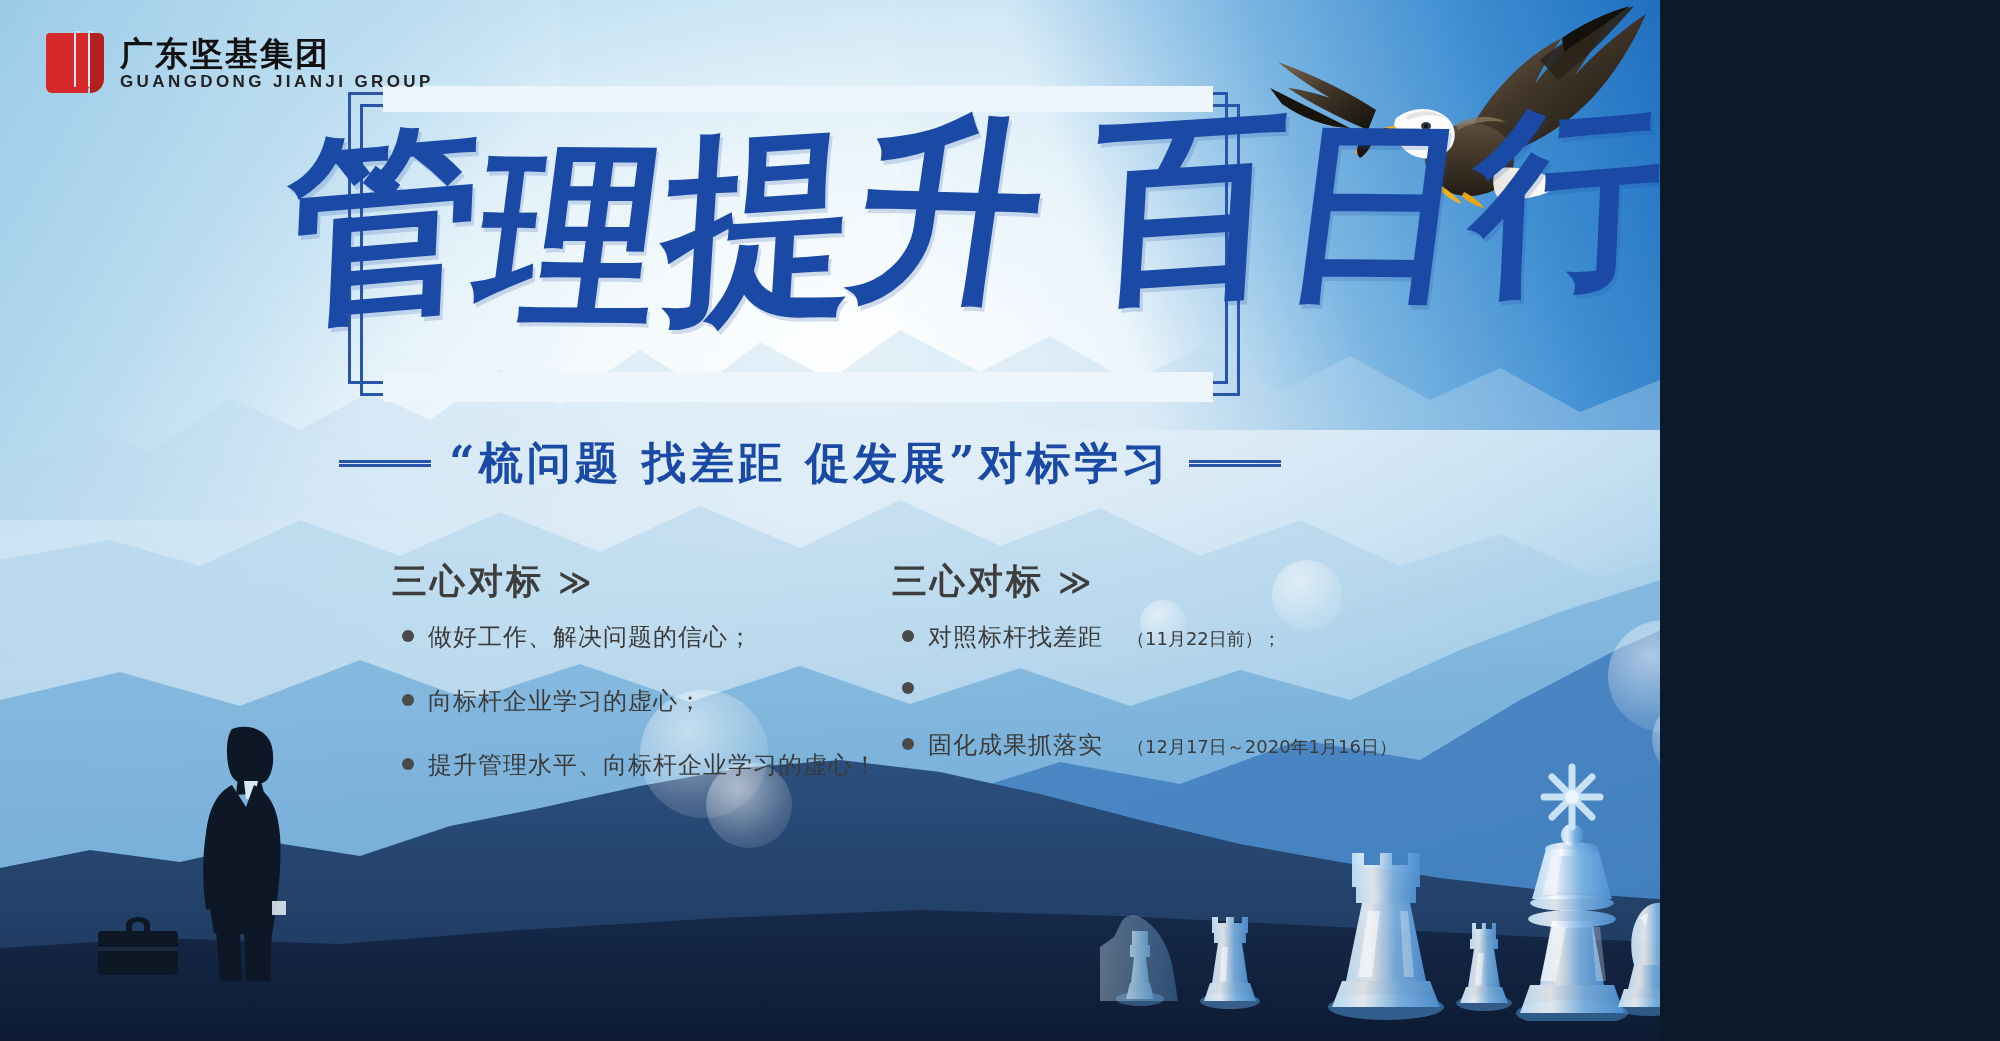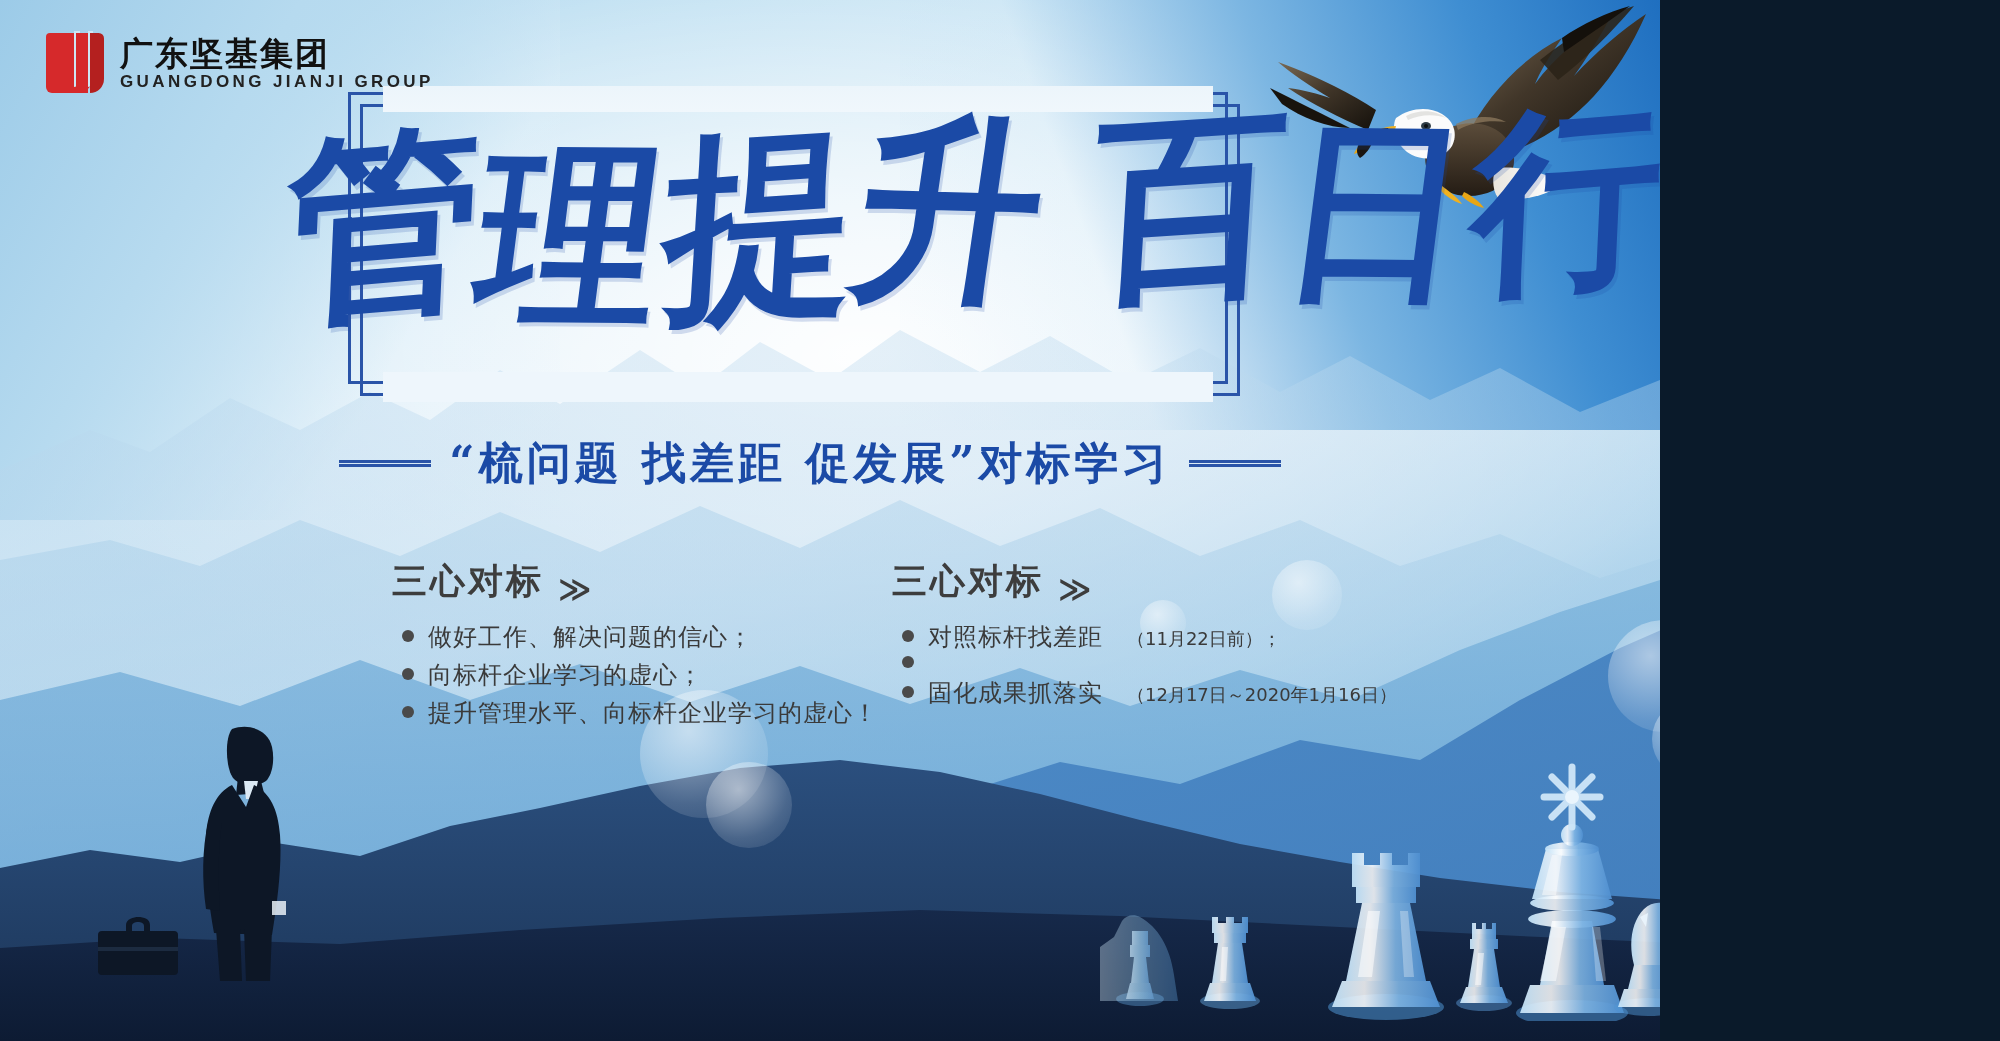--- a/index.html
+++ b/index.html
@@ -76,25 +76,25 @@
   #subtitle-row{position:absolute;left:300px;top:432px;width:1020px;height:62px;
                 display:flex;align-items:center;justify-content:center;gap:18px;}
   #subtitle{font-family:"DejaVu Serif","Liberation Serif",serif;font-size:44px;font-weight:700;
             color:#1b4aa6;letter-spacing:4px;white-space:nowrap;}
   .sub-rule{width:92px;height:0;border-top:3px solid #2a54a8;border-bottom:3px solid #2a54a8;height:7px;}
 
   
   .col{position:absolute;}
   #col-left{left:392px;top:558px;width:470px;}
   #col-right{left:892px;top:558px;width:520px;}
-  .col-head{display:flex;align-items:flex-end;gap:14px;margin-bottom:16px;}
+  .col-head{display:flex;align-items:center;gap:14px;margin-bottom:16px;}
   .col-head .ht{font-size:35px;font-weight:700;color:#3d3d3d;letter-spacing:3px;
                 font-family:"DejaVu Sans","Liberation Sans",sans-serif;}
   .col-head .chev{font-size:32px;color:#3d3d3d;font-weight:700;line-height:1;}
-  .bullets{display:flex;flex-direction:column;gap:6px;padding-left:10px;}
+  .bullets{display:flex;flex-direction:column;gap:32px;padding-left:10px;}
   .bullet{display:flex;align-items:baseline;gap:14px;}
   .dot{width:12px;height:12px;border-radius:50%;background:#4a4a4a;flex:0 0 12px;position:relative;top:-3px;}
   .btxt{font-size:24px;color:#3a3a3a;letter-spacing:1px;white-space:nowrap;
         font-family:"DejaVu Sans","Liberation Sans",sans-serif;}
   .btxt .note{font-size:18px;letter-spacing:0;margin-left:24px;}
 
   
   #man{position:absolute;left:186px;bottom:58px;width:110px;height:260px;}
   #briefcase{position:absolute;left:96px;bottom:60px;width:84px;height:64px;}
 </style>

